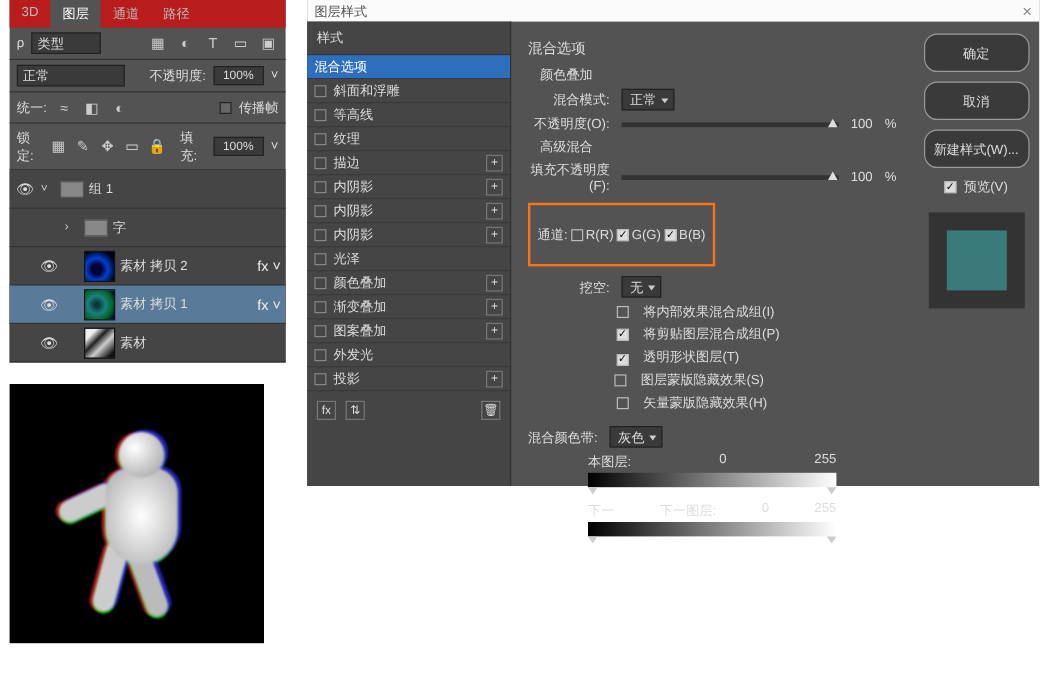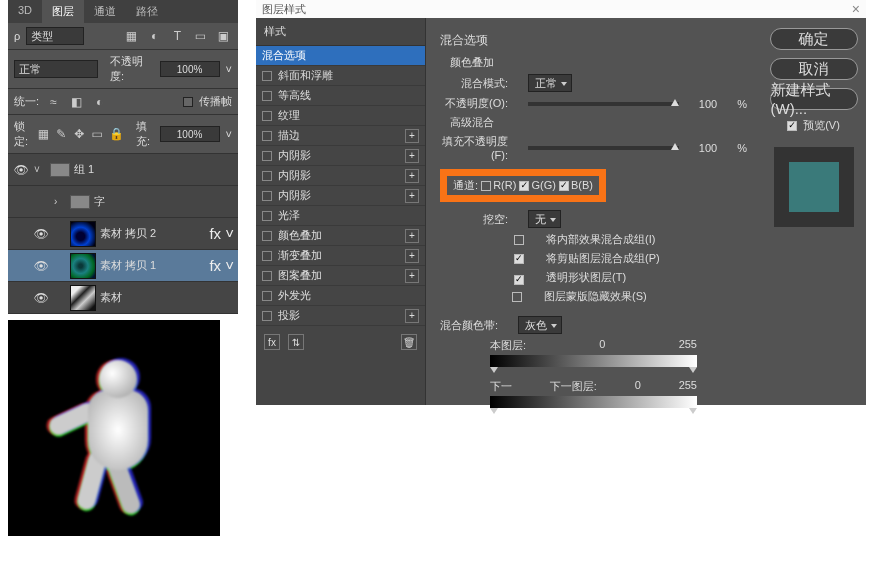--- a/index.html
+++ b/index.html
@@ -1,39 +1,39 @@
 <!DOCTYPE html>
 <html><head>
 <meta charset="utf-8">
 <style>
   * { box-sizing: border-box; margin: 0; padding: 0; font-family: "Microsoft YaHei", sans-serif; }
   body { background: #fff; width: 870px; height: 572px; position: relative; }
   
   
   .layers-panel { position: absolute; left: 8px; top: 0; width: 230px; background: #535353; color: #ddd; font-size: 11px; }
-  .panel-tabs { display: flex; background: #404040; }
+  .panel-tabs { display: flex; background: #b91c1c; }
   .panel-tab { padding: 4px 10px; color: #bbb; cursor: pointer; }
   .panel-tab.active { background: #535353; color: #fff; }
   .panel-strip { display: flex; align-items: center; gap: 6px; padding: 4px 6px; border-bottom: 1px solid #333; }
   .dd { background: #3a3a3a; border: 1px solid #222; color: #ddd; height: 18px; font-size: 11px; display:flex; align-items:center; padding:0 4px; }
   .dd.small{width:58px;} .dd.med{width:90px;}
   .icon-mini { width: 17px; height: 17px; display:inline-flex; align-items:center; justify-content:center; color:#ccc; font-size:12px;}
-  .num-field { background:#3a3a3a; border:1px solid #222; color:#ddd; width:60px; height:16px; font-size:10px; text-align:center;}
+  .num-field { background:#3a3a3a; border:1px solid #222; color:#ddd; width:42px; height:16px; font-size:10px; text-align:center;}
   .chk { width:10px;height:10px;background:#666;border:1px solid #222;display:inline-block;}
   
   .layer-list { background: #454545; }
   .layer-row { display:flex; align-items:center; height:32px; border-bottom:1px solid #333; padding:0 4px; gap:4px;}
   .layer-row.selected { background:#5a7a9a; }
   .eye { width:18px; text-align:center; font-size:12px;}
   .thumb { width:26px; height:26px; background:#222; border:1px solid #111;}
   .thumb.blue { background: radial-gradient(circle at 40% 60%, #003 20%, #0040d0 45%, #001 80%); }
   .thumb.cyan { background: radial-gradient(circle at 40% 50%, #0a3838 10%, #1a8080 40%, #062 70%, #013 90%); }
   .thumb.bw { background: linear-gradient(135deg,#eee 20%,#222 40%,#ccc 60%,#111 90%); }
   .layer-name { flex:1; }
-  .fx { font-size:15px;color:#eee;margin-left:27px;}
+  .fx { font-size:12px;color:#eee;margin-left:27px;}
   .folder-ico{width:20px;height:14px;background:#888;border:1px solid #555;}
   .tog{width:12px;color:#ccc;font-size:10px;}
   
   
   .preview { position:absolute; left:8px; top:320px; width:212px; height:216px; background:#000; overflow:hidden;}
   .astro { position:absolute; width:130px; height:170px; top:20px; left:45px; }
   .astro-shape { position:absolute; inset:0; filter: blur(1px); }
   .astro-r { transform: translate(-3px,0); }
   .astro-g { transform: translate(0,2px); }
   .astro-b { transform: translate(3px,-2px); }
@@ -58,39 +58,39 @@
   .left-header{padding:6px 8px;border-bottom:1px solid #333;}
   .left-row{display:flex;align-items:center;height:20px;padding:0 6px;gap:6px;border-bottom:1px solid #3a3a3a;}
   .left-row.sel{background:#2e6fbd;color:#fff;}
   .left-row .chk2{width:10px;height:10px;border:1px solid #888;}
   .left-row .plus{margin-left:auto;width:14px;height:14px;border:1px solid #777;display:flex;align-items:center;justify-content:center;font-size:10px;}
   .left-footer{display:flex;gap:8px;padding:4px 8px;margin-top:4px;}
   .footico{width:16px;height:16px;border:1px solid #777;display:flex;align-items:center;justify-content:center;font-size:10px;}
   
   .section-h{font-size:12px;margin:6px 0;}
   .subsection{margin-left:10px;margin-bottom:4px;}
-  .field-line{display:flex;align-items:center;gap:20px;margin:4px 0;}
+  .field-line{display:flex;align-items:center;gap:10px;margin:4px 0;}
   .label{width:68px;text-align:right;}
   .slider{height:4px;background:#333;flex:1;position:relative;}
   .slider .tri{position:absolute;top:-3px;width:0;height:0;border-left:4px solid transparent;border-right:4px solid transparent;border-bottom:7px solid #ddd;}
   .dropdown{background:#3a3a3a;border:1px solid #222;height:18px;padding:0 14px 0 6px;display:inline-flex;align-items:center;position:relative;}
   .dropdown::after{content:"";position:absolute;right:4px;top:7px;border-left:3px solid transparent;border-right:3px solid transparent;border-top:4px solid #ccc;}
   
-  .highlight-box{border:7px solid #f97316;padding:2px 6px;display:inline-block;}
+  .highlight-box{border:2px solid #f97316;padding:17px 6px;display:inline-block;}
   .chbox{width:10px;height:10px;border:1px solid #bbb;display:inline-block;vertical-align:middle;margin-right:2px;}
   .chbox.on{background:#ddd;position:relative;}
   .chbox.on::after{content:"✓";position:absolute;top:-2px;left:0;font-size:9px;color:#000;}
   
   .blend-if{margin-top:12px;}
   .grad-bar{height:12px;background:linear-gradient(to right,#000,#fff);position:relative;margin:2px 50px 12px 50px;}
   .grad-bar .m{position:absolute;width:0;height:0;border-left:4px solid transparent;border-right:4px solid transparent;}
   .grad-bar .m.bot{bottom:-6px;border-top:6px solid #ccc;}
   .bi-nums{display:flex;justify-content:space-between;margin:0 50px;}
   
-  .btn{width:88px;height:22px;border:1px solid #999;border-radius:11px;background:#3a3a3a;color:#ddd;font-size:15px;display:flex;align-items:center;justify-content:center;cursor:pointer;}
+  .btn{width:88px;height:32px;border:1px solid #999;border-radius:11px;background:#3a3a3a;color:#ddd;font-size:11px;display:flex;align-items:center;justify-content:center;cursor:pointer;}
   .prevchk{display:flex;align-items:center;gap:4px;}
   .swatch{width:80px;height:80px;background:#333;display:flex;align-items:center;justify-content:center;margin-top:6px;}
   .swatch-inner{width:50px;height:50px;background:#3a7a7a;}
 </style>
 </head>
 <body>
 
 <div class="layers-panel">
   <div class="panel-tabs">
     <div class="panel-tab">3D</div>
@@ -329,20 +329,24 @@
           <span>将剪贴图层混合成组(P)</span>
         </div>
       <div class="field-line" style="margin-left:74px;align-items:flex-end;">
           <span class="chbox on"></span>
           <span>透明形状图层(T)</span>
         </div>
       <div class="field-line" style="margin-left:72px;">
           <span class="chbox"></span>
           <span>图层蒙版隐藏效果(S)</span>
         </div>
+      <div class="field-line" style="margin-left:74px;">
+          <span class="chbox"></span>
+          <span>矢量蒙版隐藏效果(H)</span>
+        </div>
       
       <div class="blend-if">
         <div class="field-line">
           <span>混合颜色带:</span>
           <div class="dropdown">灰色</div>
         </div>
         <div class="bi-nums">
             <span>本图层:</span>
             <span>0</span>
             <span>255</span>

